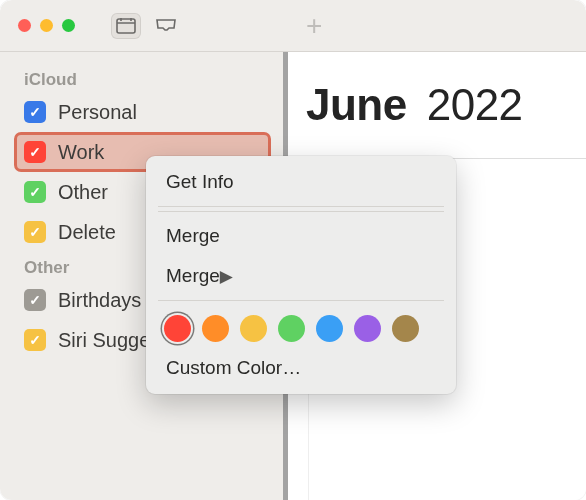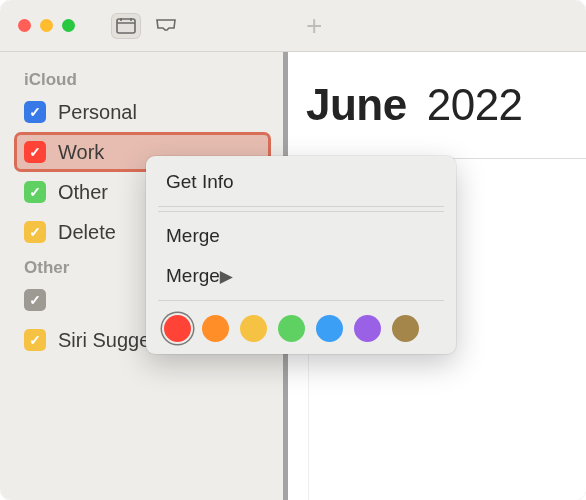--- a/index.html
+++ b/index.html
@@ -93,20 +93,21 @@
         </div>
         <div class="cal-item">
           <div class="checkbox" style="background: rgb(246, 194, 67);"></div>
           <div class="label">Delete</div>
         </div>
       </div>
     <div class="group-title" style="">Other</div>
     <div id="cal-list-2">
         <div class="cal-item">
           <div class="checkbox" style="background: rgb(157, 154, 148);"></div>
+          <div class="label">Birthdays</div>
         </div>
         <div class="cal-item">
           <div class="checkbox" style="background: rgb(246, 194, 67);"></div>
           <div class="label">Siri Suggestions</div>
         </div>
       </div>
   </div>
 
   <div class="main">
     <div style="position:absolute; top:-40px; left:18px;" class="add-btn">+</div>
@@ -132,13 +133,14 @@
   <div class="ctx-sep"></div>
   <div class="swatch-row" id="swatches">
       <div class="swatch sel" style="background: rgb(255, 68, 55);"></div>
       <div class="swatch" style="background: rgb(255, 141, 40);"></div>
       <div class="swatch" style="background: rgb(246, 194, 67);"></div>
       <div class="swatch" style="background: rgb(95, 209, 98);"></div>
       <div class="swatch" style="background: rgb(58, 159, 245);"></div>
       <div class="swatch" style="background: rgb(154, 96, 230);"></div>
       <div class="swatch" style="background: rgb(164, 134, 75);"></div>
     </div>
+  <div class="ctx-item">Custom Color…</div>
 </div>
 
 </body></html>

